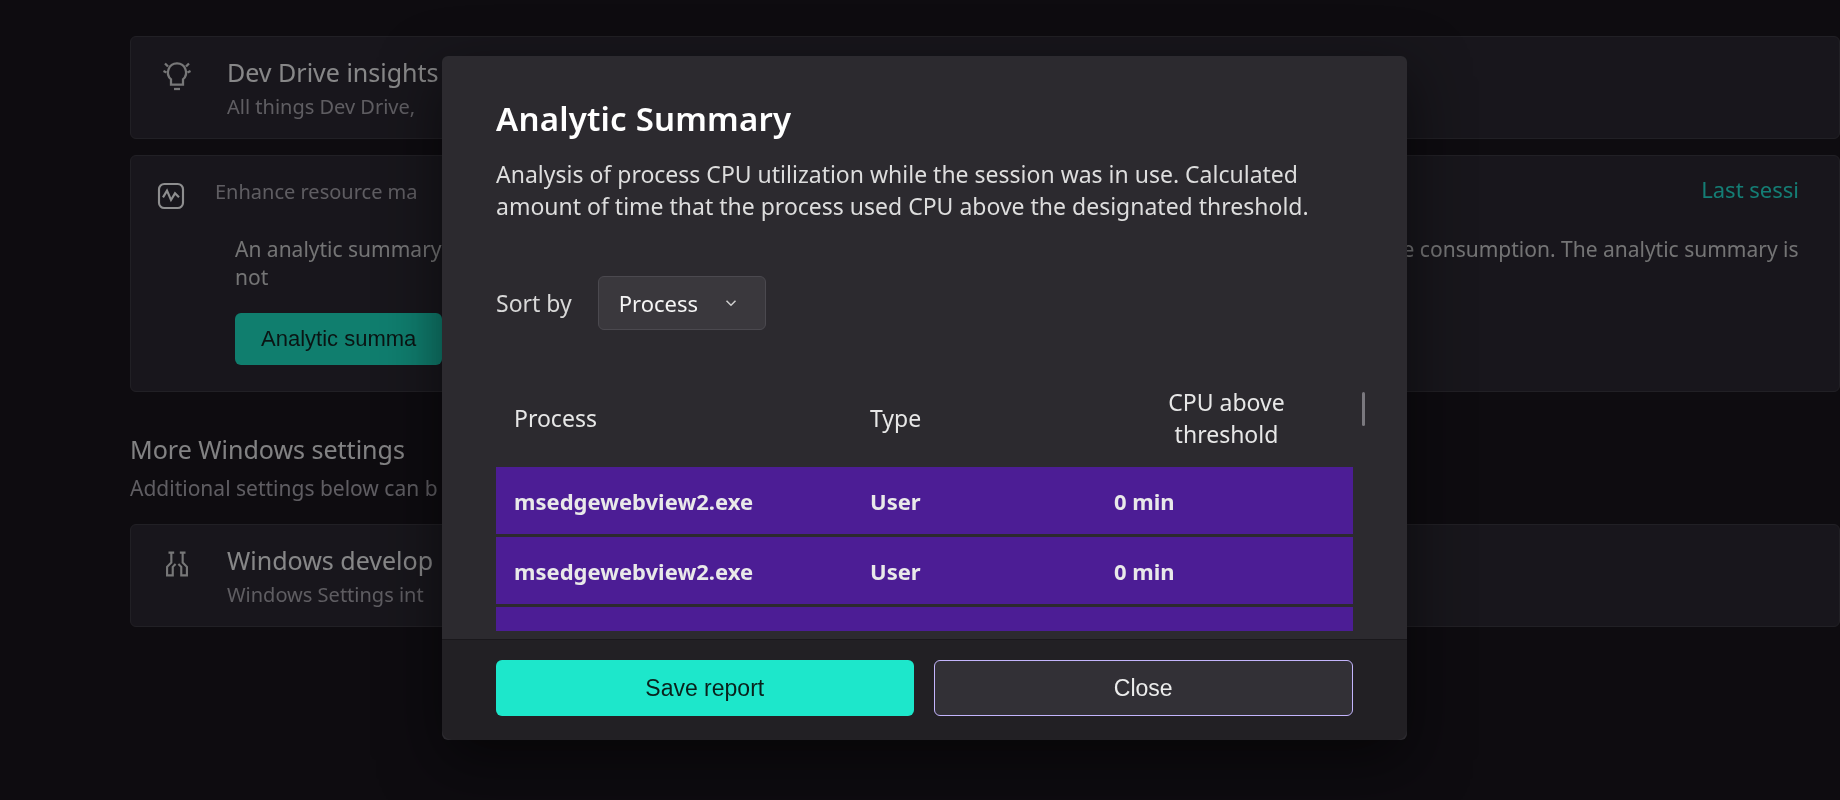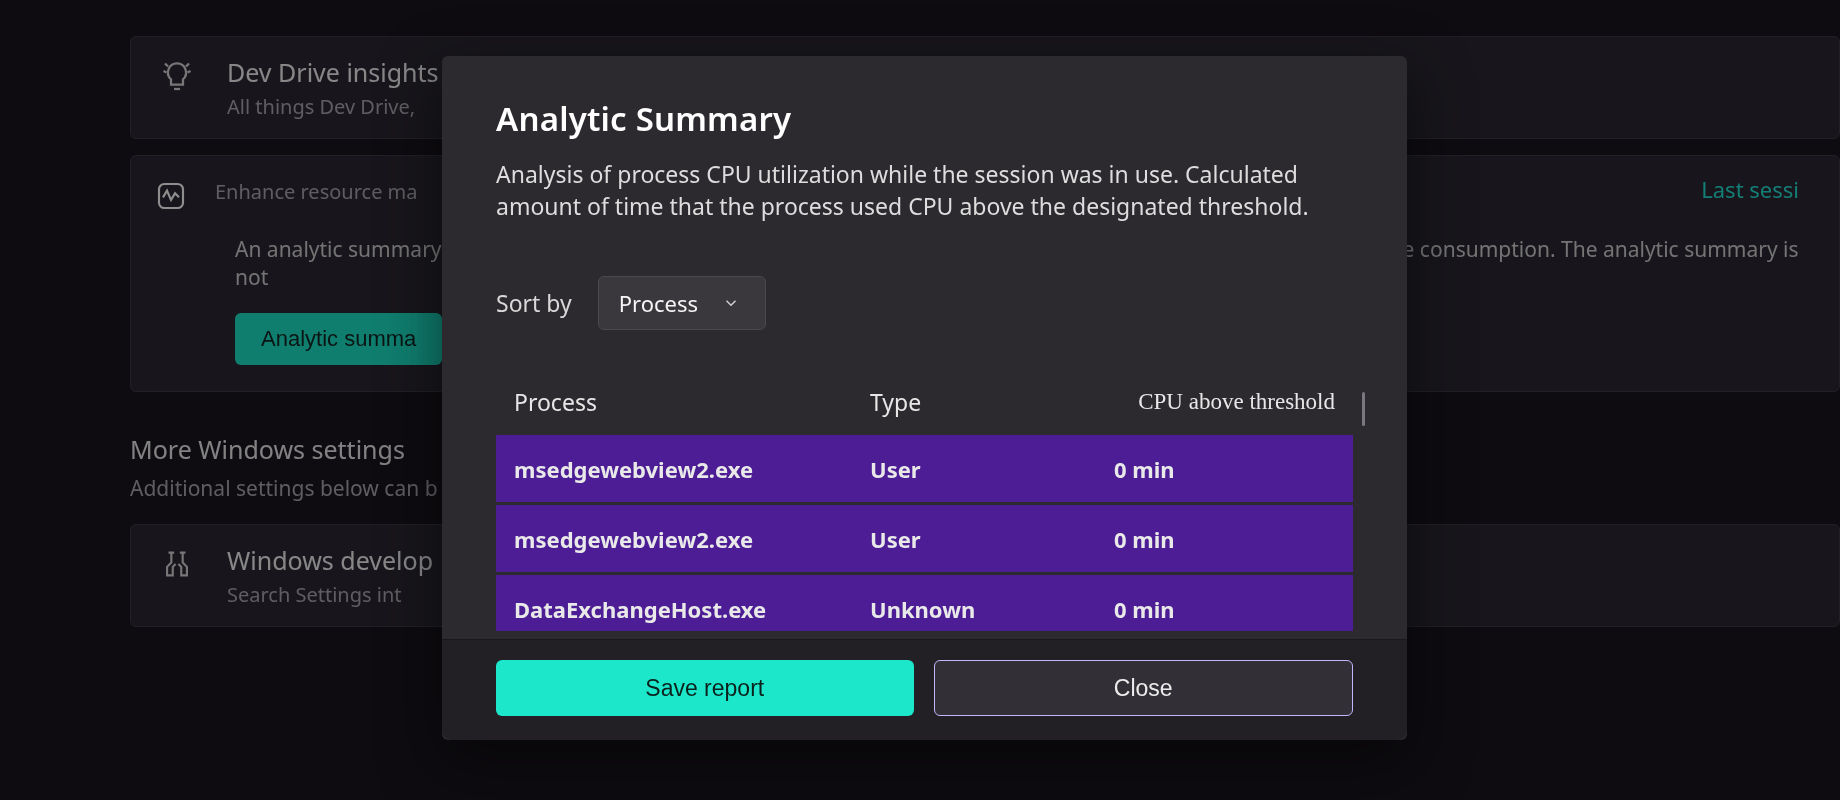--- a/index.html
+++ b/index.html
@@ -60,21 +60,21 @@
     .search::placeholder { color:#a2a0a6; }
 
     .tbl { margin-top:56px; }
     .th-row, .td-row { display:grid; grid-template-columns:356px 244px 1fr; align-items:center; }
     .th-row { font-size:23px; color:#e7e7e7; padding:0 18px 14px 18px; position:relative;}
     .th-row .sb { position:absolute; right:-12px; top:6px; width:3px; height:34px; background:#7a787e; border-radius:2px;}
     .td-row {
       background:#4c1d95; height:70px; font-size:22px; color:#e9e9e9;
       padding:0 18px; border-top:3px solid #2c2a2f;font-weight:bold;
     }
-    .th3 { text-align:right; padding-left:4px;font-family:Liberation Serif, serif; }
+    .th3 { text-align:center; padding-left:4px; }
 
     .m-footer {
       background:#222024; padding:20px 54px 24px 54px;
       display:flex; gap:20px; border-top:1px solid #1a181c;
       border-bottom-left-radius:10px; border-bottom-right-radius:10px;margin-top:8px;
     }
     .btn {
       flex:1; height:56px; border-radius:6px; font-size:23px;
       display:flex; align-items:center; justify-content:center; border:none; cursor:pointer;
     }
@@ -131,21 +131,21 @@
   <div class="card">
     <div class="icon-wrap">
       <svg class="icon-svg" width="34" height="34" viewBox="0 0 24 24" fill="none" stroke="currentColor" stroke-width="1.5">
         <path d="M8 4v7l-3 3v6h4v-6l2-2"></path>
         <path d="M16 4v7l3 3v6h-4v-6l-2-2"></path>
         <path d="M6 4h4M14 4h4"></path>
       </svg>
     </div>
     <div>
       <div class="card-title">Windows develop</div>
-      <div class="card-sub">Search Settings int</div>
+      <div class="card-sub">Windows Settings int</div>
     </div>
   </div>
 </div>
 
 <div class="dim"></div>
 
 <div class="modal">
   <div class="m-body">
     <div class="m-title">Analytic Summary</div>
     <div class="m-desc">Analysis of process CPU utilization while the session was in use. Calculated amount of time that the process used CPU above the designated threshold.</div>

